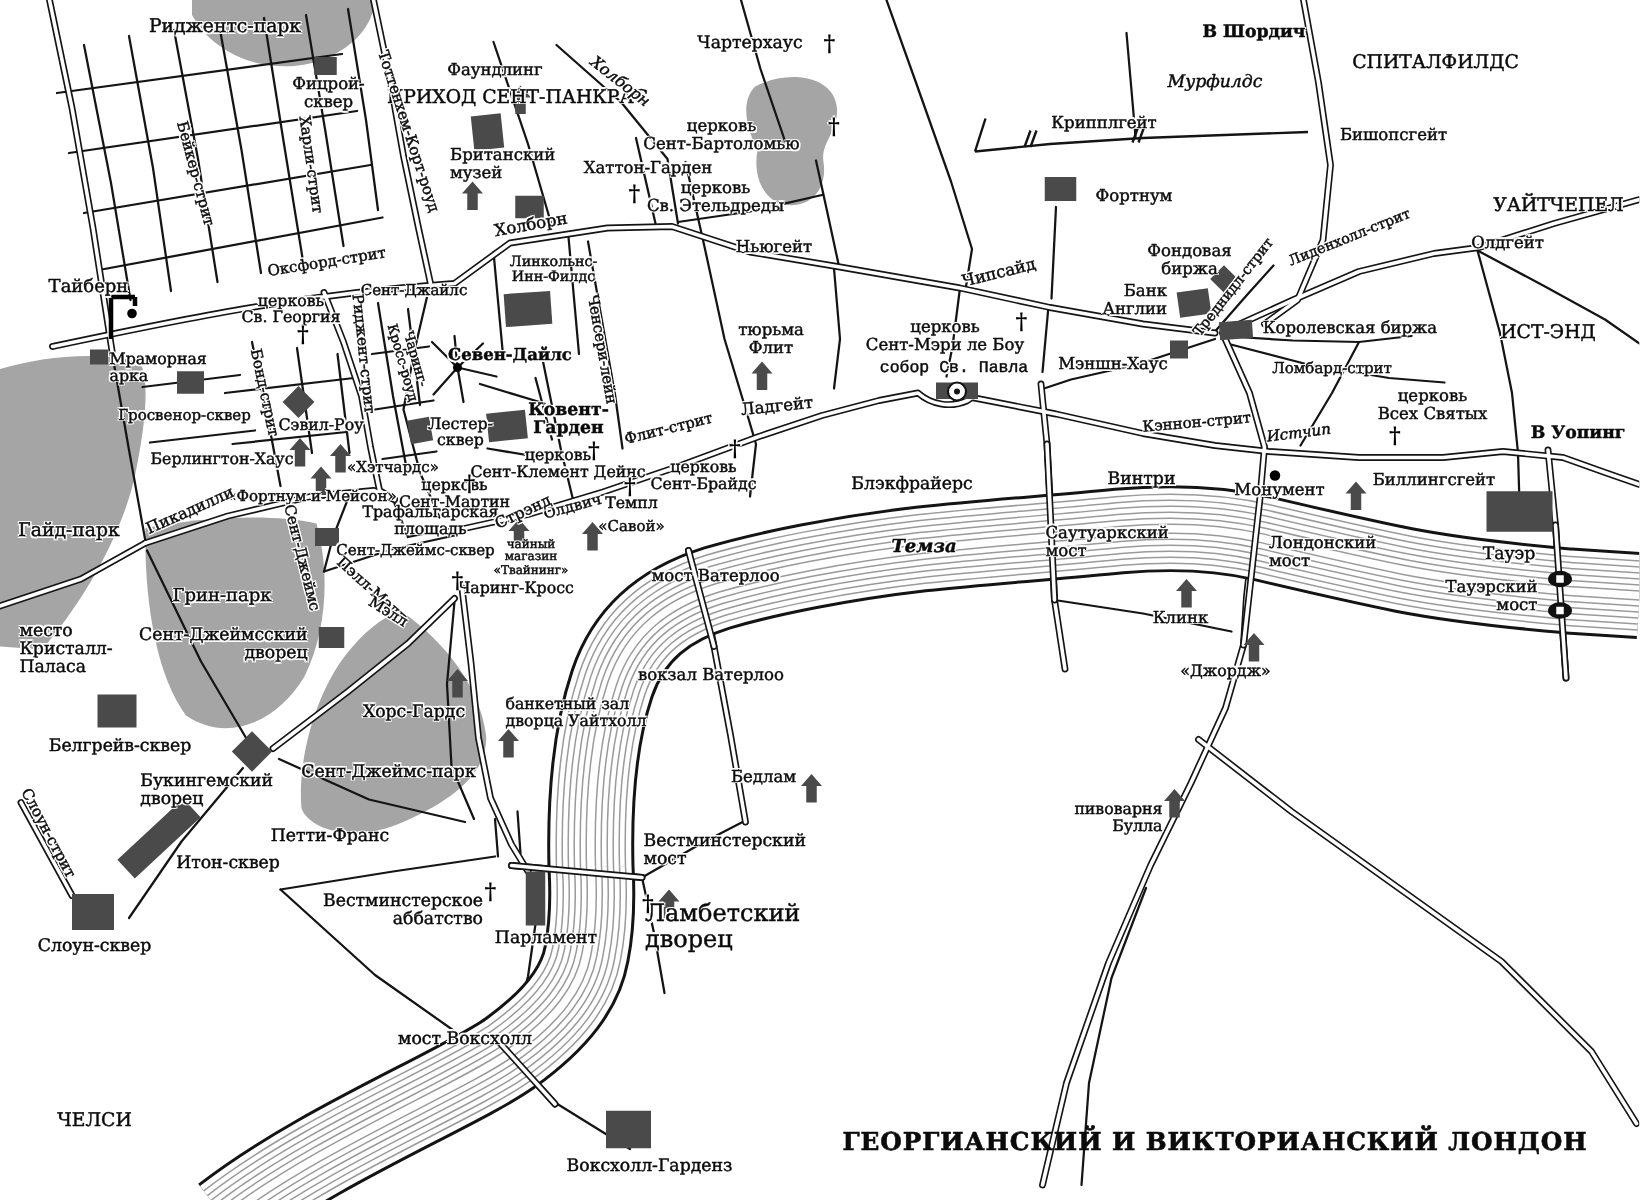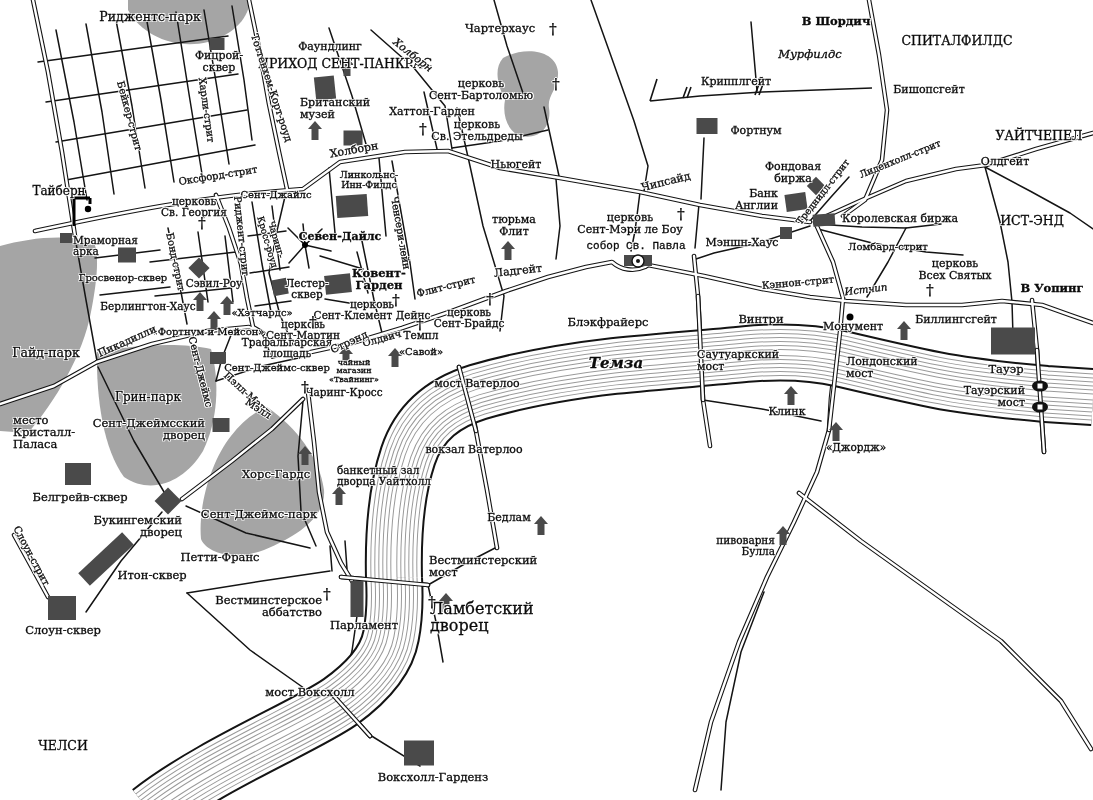--- a/index.html
+++ b/index.html
@@ -282,20 +282,21 @@
         <rect x="1037.5" y="404.5" width="5" height="5" fill="#fff"></rect>
         <path d="M74,198 v28 M74,198 h16 m0,0 v6" stroke="#000" stroke-width="3" fill="none"></path>
         <circle cx="88" cy="209" r="3.2" fill="#000"></circle>
         <rect x="624" y="255" width="28" height="11" fill="#4a4a4a"></rect>
         <circle cx="638" cy="261" r="6" fill="#fff" stroke="#141414" stroke-width="1.4"></circle>
         <circle cx="638" cy="261" r="2" fill="#141414"></circle>
       </g>
   </svg>
 
   <div id="label-layer">
+    <div class="map-title" style="left:810px;top:761px;">ГЕОРГИАНСКИЙ И ВИКТОРИАНСКИЙ ЛОНДОН</div>
   <div class="lbl" style="left: 150px; top: 17px; font-size: 12.5px; transform: translate(-50%, -50%); text-align: center;">
         <div>Риджентс-парк</div>
       </div>
       <div class="lbl" style="left: 345px; top: 22px; font-size: 12.5px; transform: translate(-50%, -50%); text-align: center; margin-top: 42px;">
         <div>ПРИХОД СЕНТ-ПАНКРАС</div>
       </div>
       <div class="lbl" style="left: 500px; top: 28px; font-size: 11.5px; transform: translate(-50%, -50%); text-align: center;">
         <div>Чартерхаус</div>
       </div>
       <div class="lbl b" style="left: 836px; top: 21px; font-size: 11.5px; transform: translate(-50%, -50%); text-align: center;">
@@ -494,21 +495,21 @@
       <div class="lbl" style="left: 518px; top: 271px; font-size: 11px; transform: translate(-50%, -50%) rotate(-6deg); text-align: center;">
         <div>Ладгейт</div>
       </div>
       <div class="lbl" style="left: 469px; top: 318px; font-size: 10.5px; transform: translate(-50%, -50%); text-align: center;">
         <div>церковь</div>
         <div>Сент-Брайдс</div>
       </div>
       <div class="lbl" style="left: 608px; top: 322px; font-size: 11.5px; transform: translate(-50%, -50%); text-align: center;">
         <div>Блэкфрайерс</div>
       </div>
-      <div class="lbl b i" style="left: 616px; top: 364px; font-size: 15px; transform: translate(-50%, -50%); text-align: center;">
+      <div class="lbl b i" style="left: 616px; top: 364px; font-size: 12px; transform: translate(-50%, -50%); text-align: center;">
         <div>Темза</div>
       </div>
       <div class="lbl" style="left: 477px; top: 384px; font-size: 11px; transform: translate(-50%, -50%); text-align: center;">
         <div>мост Ватерлоо</div>
       </div>
       <div class="lbl" style="left: 474px; top: 450px; font-size: 11px; transform: translate(-50%, -50%); text-align: center;">
         <div>вокзал Ватерлоо</div>
       </div>
       <div class="lbl" style="left: 337px; top: 476px; font-size: 10.5px; transform: translate(0px, -50%); text-align: left;">
         <div>банкетный зал</div>
@@ -537,21 +538,21 @@
       <div class="lbl" style="left: 1006px; top: 369px; font-size: 11.5px; transform: translate(-50%, -50%); text-align: center;">
         <div>Тауэр</div>
       </div>
       <div class="lbl" style="left: 1025px; top: 397px; font-size: 11px; transform: translate(-100%, -50%); text-align: right;">
         <div>Тауэрский</div>
         <div>мост</div>
       </div>
       <div class="lbl" style="left: 787px; top: 412px; font-size: 11px; transform: translate(-50%, -50%); text-align: center;">
         <div>Клинк</div>
       </div>
-      <div class="lbl" style="left: 856px; top: 448px; font-size: 10.5px; transform: translate(-50%, -50%); text-align: center;">
+      <div class="lbl" style="left: 817px; top: 448px; font-size: 10.5px; transform: translate(-50%, -50%); text-align: center;">
         <div>«Джордж»</div>
       </div>
       <div class="lbl" style="left: 798px; top: 283px; font-size: 10px; transform: translate(-50%, -50%) rotate(-5deg); text-align: center;">
         <div>Кэннон-стрит</div>
       </div>
       <div class="lbl i" style="left: 866px; top: 290px; font-size: 10px; transform: translate(-50%, -50%) rotate(-7deg); text-align: center;">
         <div>Истчип</div>
       </div>
       <div class="lbl" style="left: 13px; top: 432px; font-size: 11.5px; transform: translate(0px, -50%); text-align: left;">
         <div>место</div>
@@ -561,21 +562,21 @@
       <div class="lbl" style="left: 148px; top: 397px; font-size: 12px; transform: translate(-50%, -50%); text-align: center;">
         <div>Грин-парк</div>
       </div>
       <div class="lbl" style="left: 205px; top: 429px; font-size: 11.5px; transform: translate(-100%, -50%); text-align: right;">
         <div>Сент-Джеймсский</div>
         <div>дворец</div>
       </div>
       <div class="lbl" style="left: 80px; top: 497px; font-size: 11.5px; transform: translate(-50%, -50%); text-align: center;">
         <div>Белгрейв-сквер</div>
       </div>
-      <div class="lbl" style="left: 182px; top: 526px; font-size: 11.5px; transform: translate(-100%, -50%); text-align: right;">
+      <div class="lbl" style="left: 182px; top: 526px; font-size: 11.5px; transform: translate(-100%, -50%); ">
         <div>Букингемский</div>
         <div>дворец</div>
       </div>
       <div class="lbl" style="left: 276px; top: 474px; font-size: 11.5px; transform: translate(-50%, -50%); text-align: center;">
         <div>Хорс-Гардс</div>
       </div>
       <div class="lbl" style="left: 259px; top: 514px; font-size: 11.5px; transform: translate(-50%, -50%); text-align: center;">
         <div>Сент-Джеймс-парк</div>
       </div>
       <div class="lbl" style="left: 220px; top: 557px; font-size: 11.5px; transform: translate(-50%, -50%); text-align: center;">

